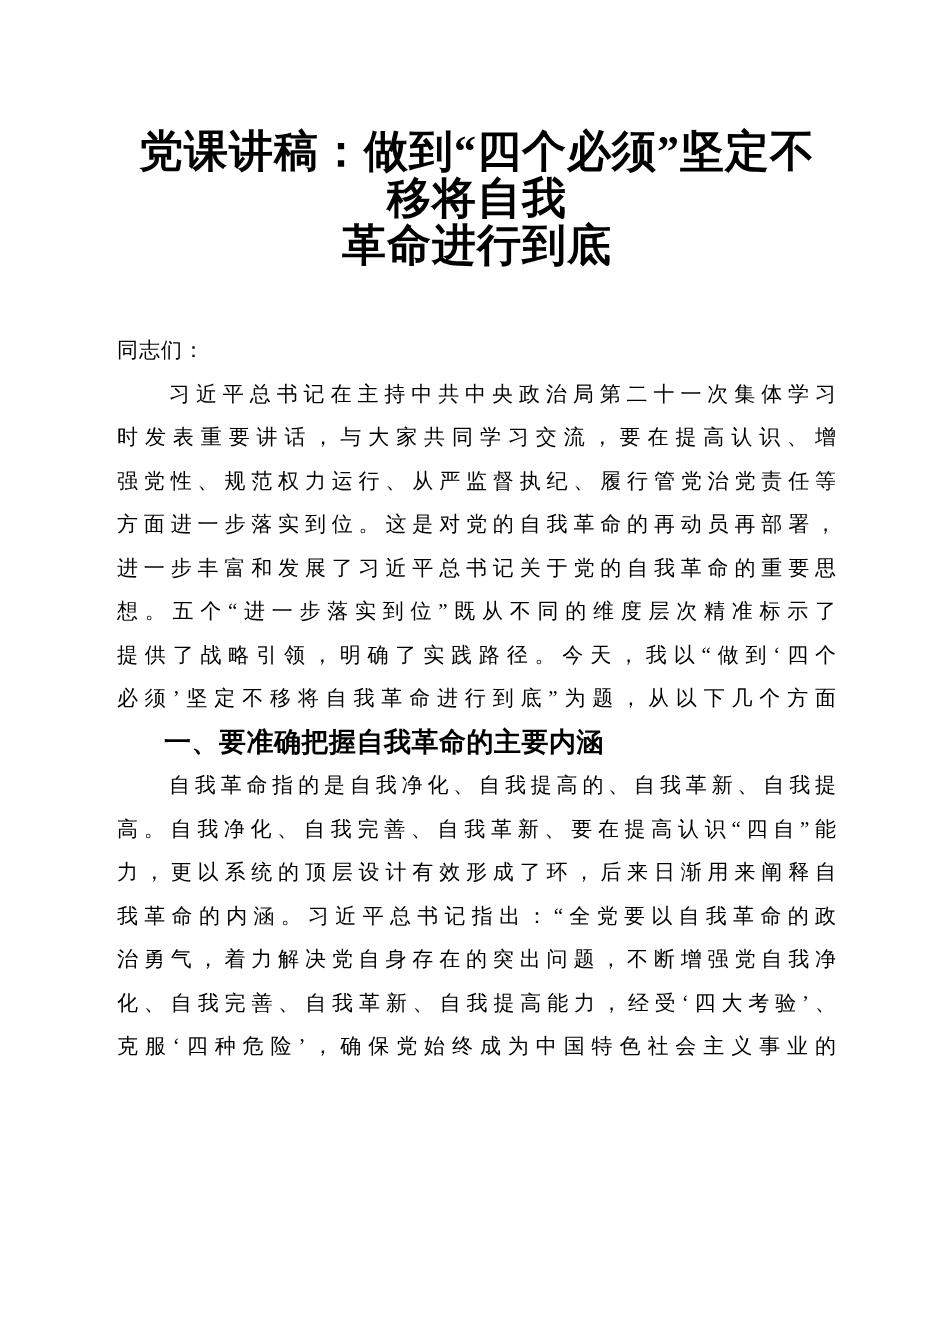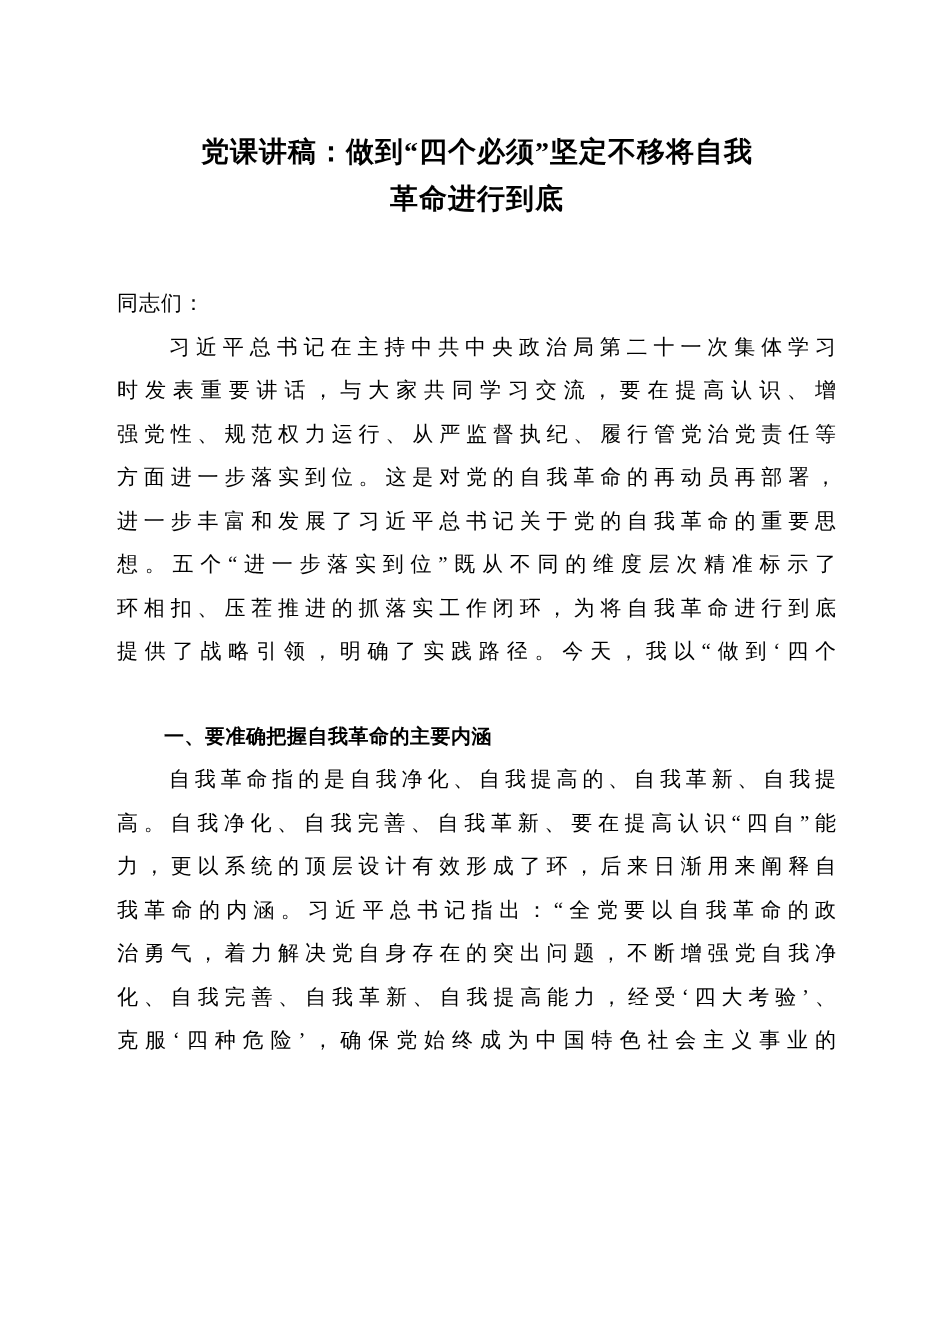--- a/index.html
+++ b/index.html
@@ -13,21 +13,21 @@
     height: 1344px;
     background: #ffffff;
     color: #000000;
     box-sizing: border-box;
     padding: 128px 113px 0 117px;
     font-family: "Liberation Serif", "DejaVu Serif", serif;
     overflow: hidden;
   }
   .doc-title {
     margin: 0 0 60px 0;
-    font-size: 28px;
+    font-size: 44px;
     font-weight: 900;
     line-height: 47px;
     text-align: center;
     letter-spacing: 1px;
   }
   .doc-title .title-line {
     display: block;
   }
   .body-line {
     font-size: 21px;
@@ -41,47 +41,46 @@
   }
   .line-first {
     text-indent: 52px;
   }
   .line-loose {
     text-align-last: left;
   }
   .section-heading {
     font-family: "Liberation Sans", "DejaVu Sans", sans-serif;
     font-weight: bold;
-    font-size: 20px;
+    font-size: 27px;
     letter-spacing: 0.5px;
     text-align-last: left;
     text-indent: 47px;
-    margin-top: 41px;
   }
 </style>
 </head>
 <body>
 
 <div class="page">
 
   <h1 class="doc-title">
     <span class="title-line">党课讲稿：做到“四个必须”坚定不移将自我</span>
     <span class="title-line">革命进行到底</span>
   </h1>
 
   <div class="body-line line-loose">同志们：</div>
 
   <div class="body-line line-first">习近平总书记在主持中共中央政治局第二十一次集体学习</div>
   <div class="body-line">时发表重要讲话，与大家共同学习交流，要在提高认识、增</div>
   <div class="body-line">强党性、规范权力运行、从严监督执纪、履行管党治党责任等</div>
   <div class="body-line">方面进一步落实到位。这是对党的自我革命的再动员再部署，</div>
   <div class="body-line">进一步丰富和发展了习近平总书记关于党的自我革命的重要思</div>
   <div class="body-line">想。五个“进一步落实到位”既从不同的维度层次精准标示了</div>
-  <div class="body-line">环相扣、压茬推进的抓落实工作闭环，为将自我革命进行到底</div>
   <div class="body-line">提供了战略引领，明确了实践路径。今天，我以“做到‘四个</div>
+  <div class="body-line">必须’坚定不移将自我革命进行到底”为题，从以下几个方面</div>
 
   <div class="body-line section-heading">一、要准确把握自我革命的主要内涵</div>
 
   <div class="body-line line-first">自我革命指的是自我净化、自我提高的、自我革新、自我提</div>
   <div class="body-line">高。自我净化、自我完善、自我革新、要在提高认识“四自”能</div>
   <div class="body-line">力，更以系统的顶层设计有效形成了环，后来日渐用来阐释自</div>
   <div class="body-line">我革命的内涵。习近平总书记指出：“全党要以自我革命的政</div>
   <div class="body-line">治勇气，着力解决党自身存在的突出问题，不断增强党自我净</div>
   <div class="body-line">化、自我完善、自我革新、自我提高能力，经受‘四大考验’、</div>
   <div class="body-line">克服‘四种危险’，确保党始终成为中国特色社会主义事业的</div>

